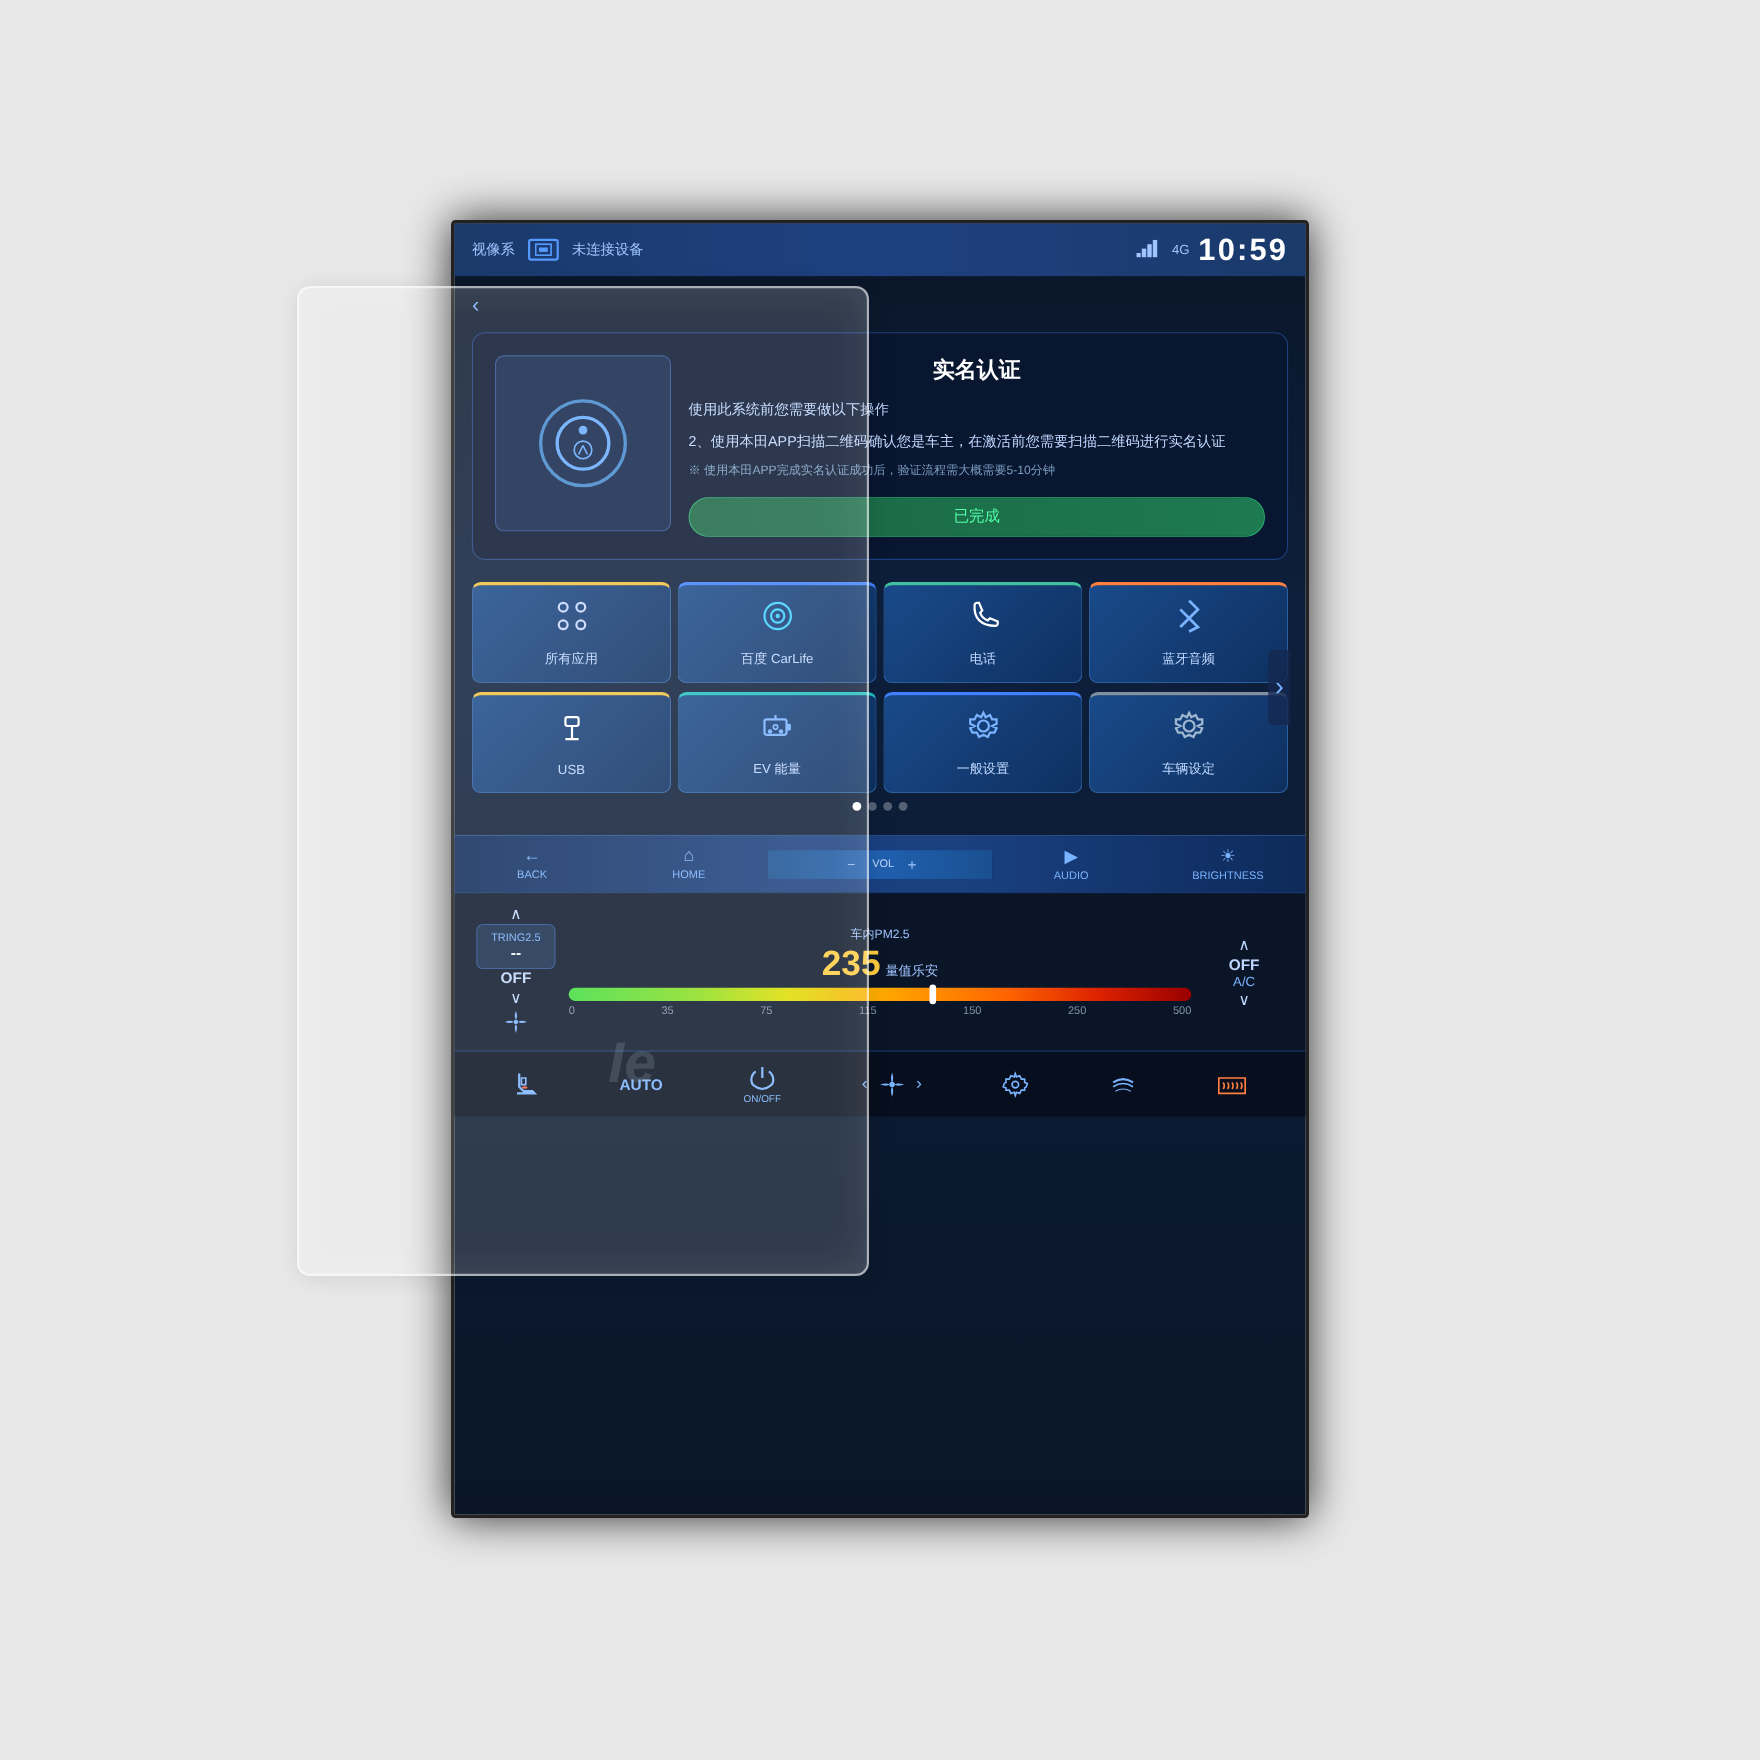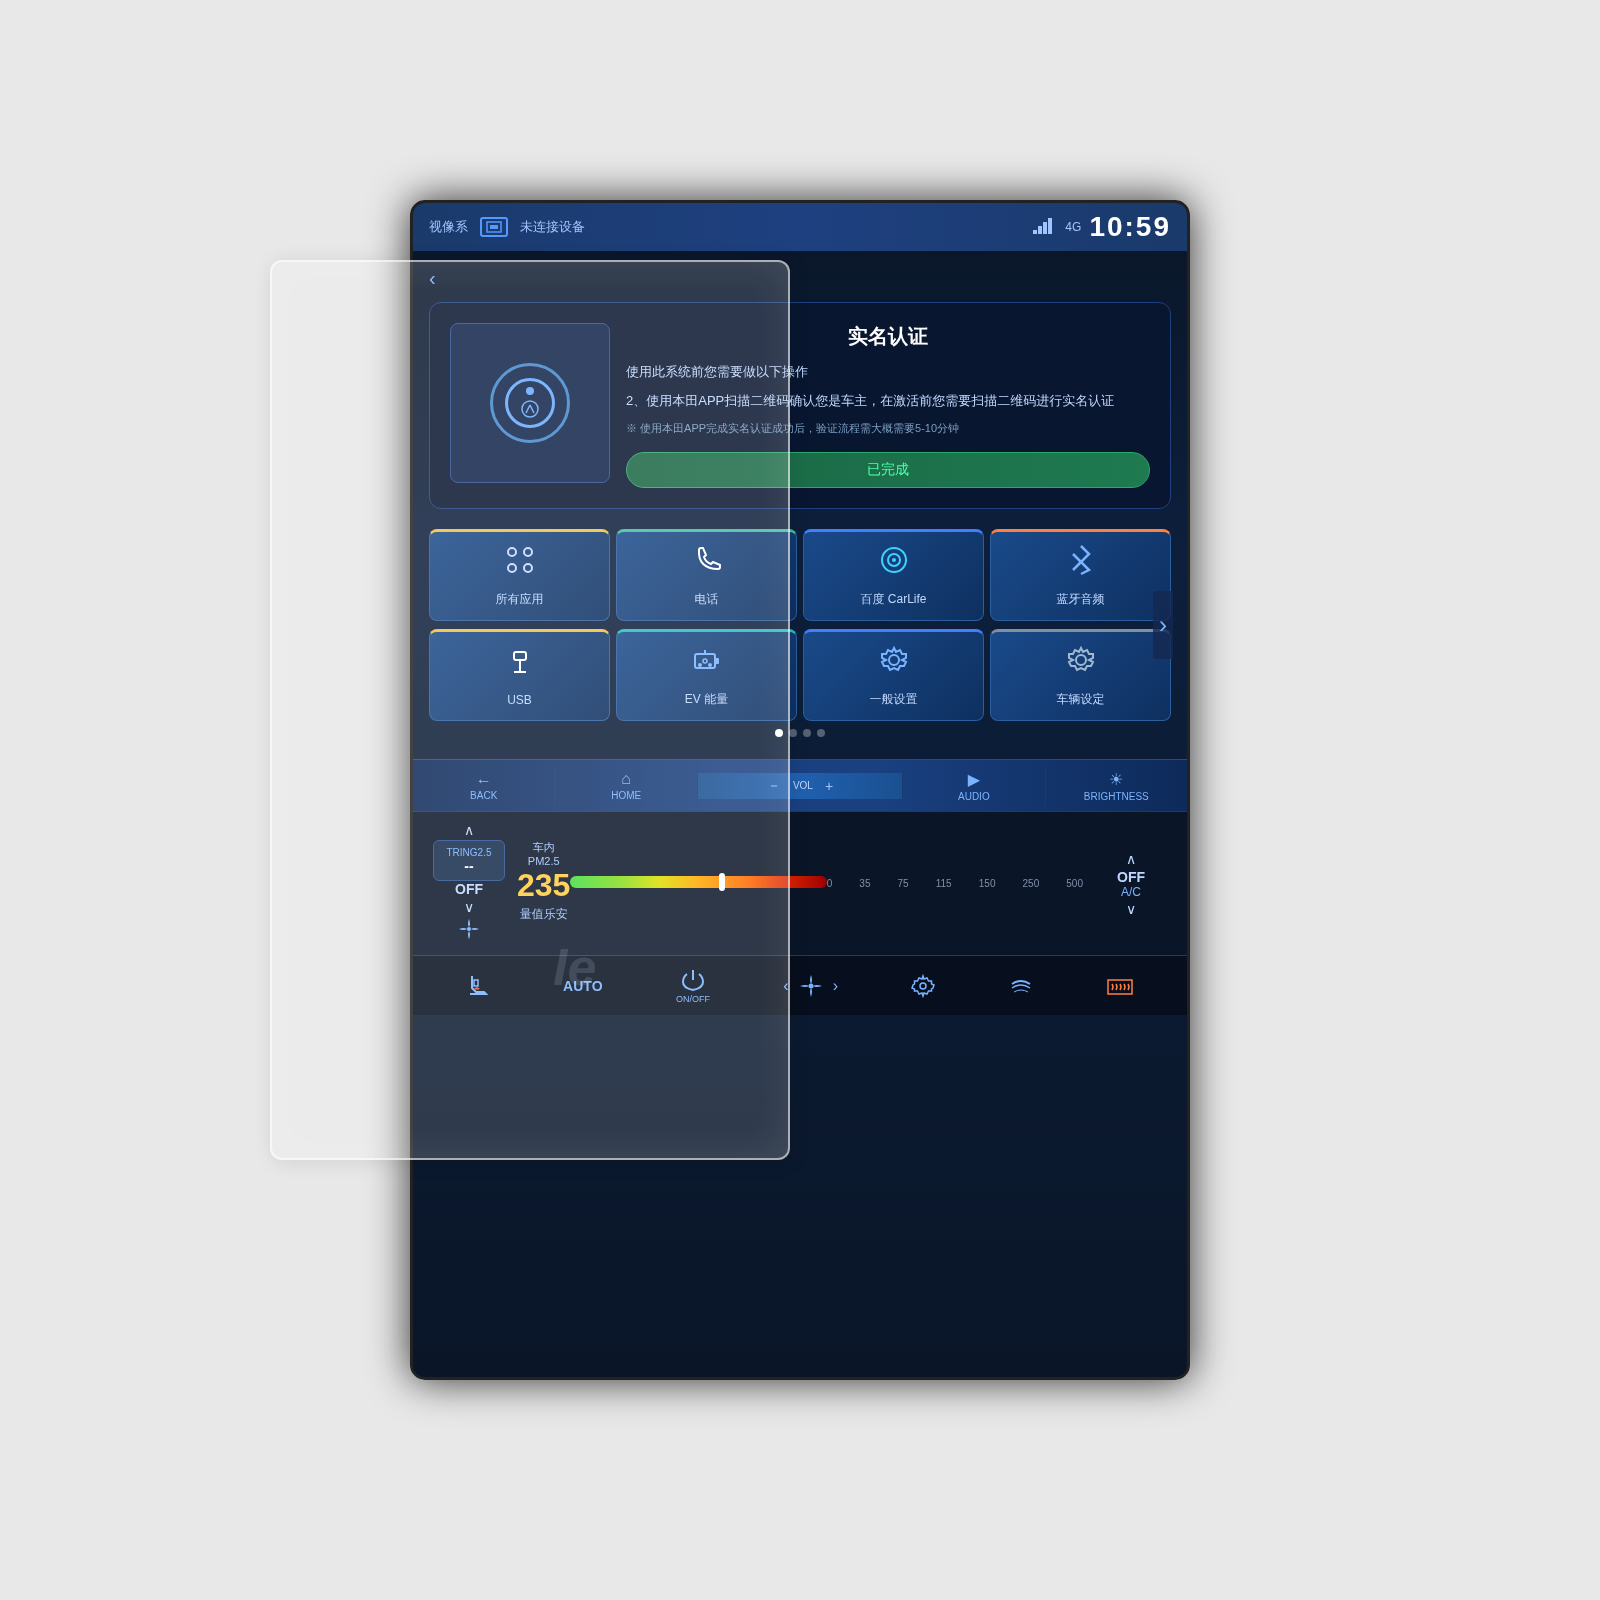--- a/index.html
+++ b/index.html
@@ -30,21 +30,21 @@
     }
 
     
     .car-screen {
       position: absolute;
       top: 0;
       left: 60px;
       width: 780px;
       height: 1180px;
       background: linear-gradient(180deg, #0a1628 0%, #0d1f3c 30%, #0a1628 100%);
-      border-radius: 15px;
+      border-radius: 4px;
       overflow: hidden;
       border: 3px solid #222;
       box-shadow: 0 0 40px rgba(0,0,0,0.8);
     }
 
     
     .status-bar {
       display: flex;
       align-items: center;
       justify-content: space-between;
@@ -375,21 +375,21 @@
     }
 
     .fan-icon {
       font-size: 22px;
       color: #7ab3ff;
     }
 
     .climate-center {
       flex: 1;
       display: flex;
-      flex-direction: row;
+      flex-direction: column;
       align-items: center;
     }
 
     .pm25-display {
       text-align: center;
       margin-bottom: 4px;
     }
 
     .pm25-label {
       font-size: 11px;
@@ -564,38 +564,38 @@
                 <svg width="32" height="32" viewBox="0 0 32 32">
                     <circle cx="8" cy="8" r="4" fill="none" stroke="#c8d8ff" stroke-width="2"></circle>
                     <circle cx="24" cy="8" r="4" fill="none" stroke="#c8d8ff" stroke-width="2"></circle>
                     <circle cx="8" cy="24" r="4" fill="none" stroke="#c8d8ff" stroke-width="2"></circle>
                     <circle cx="24" cy="24" r="4" fill="none" stroke="#c8d8ff" stroke-width="2"></circle>
                   </svg>
               </span>
               <span class="app-label">所有应用</span>
             </div>
 
-            <div class="app-tile green-accent">
-              <span class="app-icon white">
-                <svg width="32" height="32" viewBox="0 0 32 32">
-                    <path d="M8 6c0-1 1-2 2-2h2l3 7-2 2c1 3 4 6 7 7l2-2 7 3v2c0 1-1 2-2 2C14 25 7 18 8 6z" fill="none" stroke="#ffffff" stroke-width="2"></path>
-                  </svg>
-              </span>
-              <span class="app-label">电话</span>
-            </div>
-
             <div class="app-tile blue-accent">
               <span class="app-icon cyan">
                 <svg width="32" height="32" viewBox="0 0 32 32">
                     <circle cx="16" cy="16" r="12" fill="none" stroke="#40d0ff" stroke-width="2"></circle>
                     <circle cx="16" cy="16" r="6" fill="none" stroke="#40d0ff" stroke-width="2"></circle>
                     <circle cx="16" cy="16" r="2" fill="#40d0ff"></circle>
                   </svg>
               </span>
               <span class="app-label">百度 CarLife</span>
+            </div>
+
+            <div class="app-tile green-accent">
+              <span class="app-icon white">
+                <svg width="32" height="32" viewBox="0 0 32 32">
+                    <path d="M8 6c0-1 1-2 2-2h2l3 7-2 2c1 3 4 6 7 7l2-2 7 3v2c0 1-1 2-2 2C14 25 7 18 8 6z" fill="none" stroke="#ffffff" stroke-width="2"></path>
+                  </svg>
+              </span>
+              <span class="app-label">电话</span>
             </div>
 
             <div class="app-tile orange-accent">
               <span class="app-icon">
                 <svg width="28" height="32" viewBox="0 0 28 32">
                     <polyline points="14,2 22,10 14,18 22,26 14,30" fill="none" stroke="#7ab3ff" stroke-width="2.5"></polyline>
                     <line x1="14" y1="18" x2="6" y2="10" stroke="#7ab3ff" stroke-width="2.5"></line>
                     <line x1="14" y1="18" x2="6" y2="26" stroke="#7ab3ff" stroke-width="2.5"></line>
                   </svg>
               </span>

